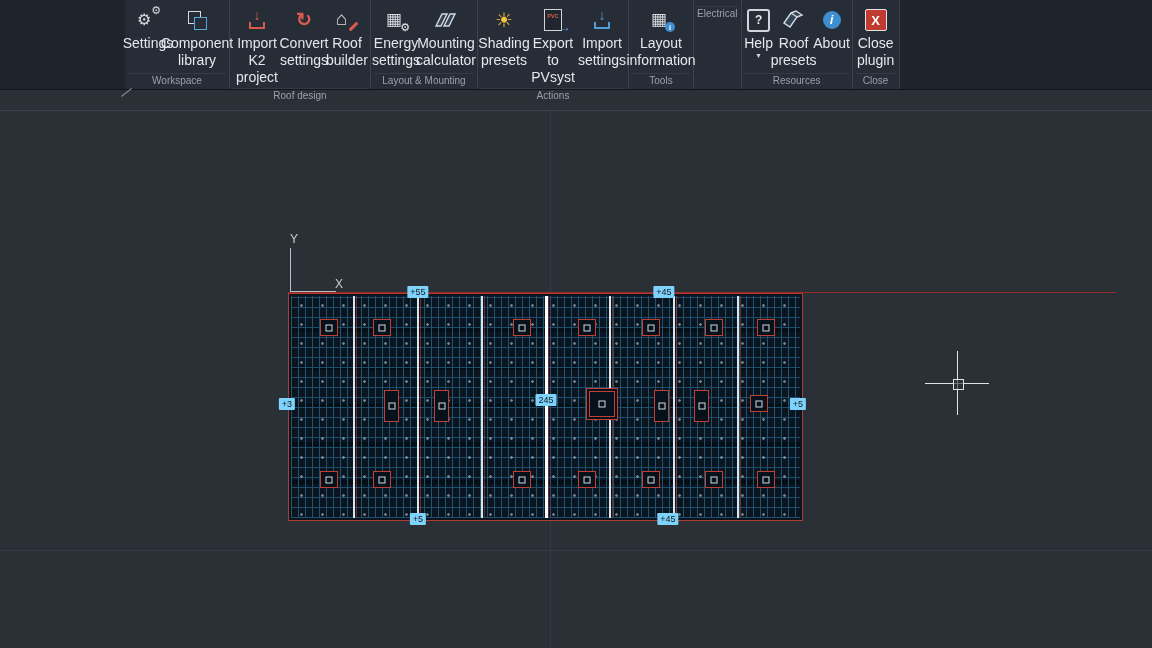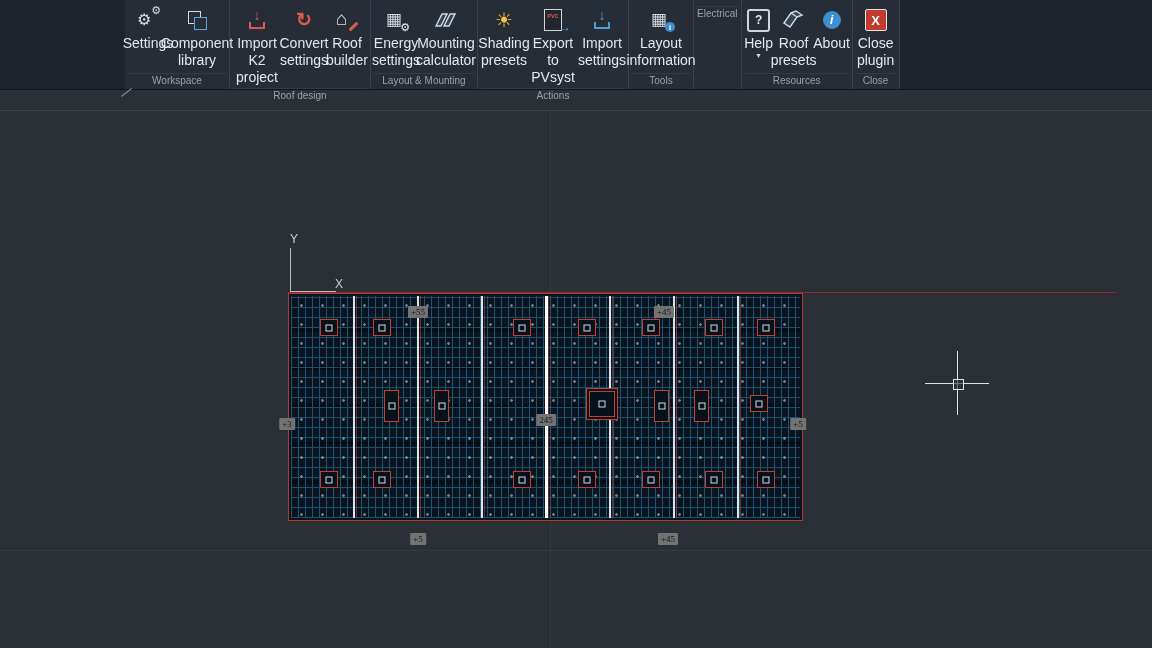--- a/index.html
+++ b/index.html
@@ -70,21 +70,21 @@
       repeating-linear-gradient(0deg,#1d4d6a 0 1px,transparent 1px 10px),
       repeating-linear-gradient(0deg,transparent 0 34px,#050d15 34px 38px);
     background-size:21px 19px,auto,auto,auto;}
   .col-div{position:absolute;top:2px;bottom:2px;width:2px;background:#dfe4e8;}
   .col-div.main{width:3px;background:#ffffff;}
   .col-div::after{content:"";position:absolute;top:0;bottom:0;left:3px;width:1px;background:rgba(190,60,50,.55);}
   .obs{position:absolute;background:#07111b;border:1px solid #c04036;}
   .obs::after{content:"";position:absolute;left:50%;top:50%;width:5px;height:5px;transform:translate(-50%,-50%);border:1px solid #d3dade;}
   .obs.big{box-shadow:0 0 0 2px #07111b,0 0 0 3px #c04036;}
 
-  .dim-tag{position:absolute;transform:translate(-50%,-50%);background:#737373;color:#15181c;font-size:9px;line-height:12px;padding:0 3px;border-radius:1px;font-family:Liberation Serif, serif;margin-top:20px;}
+  .dim-tag{position:absolute;transform:translate(-50%,-50%);background:#7dd3fc;color:#15181c;font-size:9px;line-height:12px;padding:0 3px;border-radius:1px;font-family:Liberation Sans, sans-serif;}
 
   .ch-h{position:absolute;left:925px;top:383px;width:64px;height:1px;background:#dfe3e7;}
   .ch-v{position:absolute;left:957px;top:351px;width:1px;height:64px;background:#dfe3e7;}
   .ch-box{position:absolute;left:953px;top:379px;width:9px;height:9px;border:1px solid #dfe3e7;background:rgba(43,48,55,.6);}
 </style>
 </head>
 <body>
 
 <div class="stage">
 

